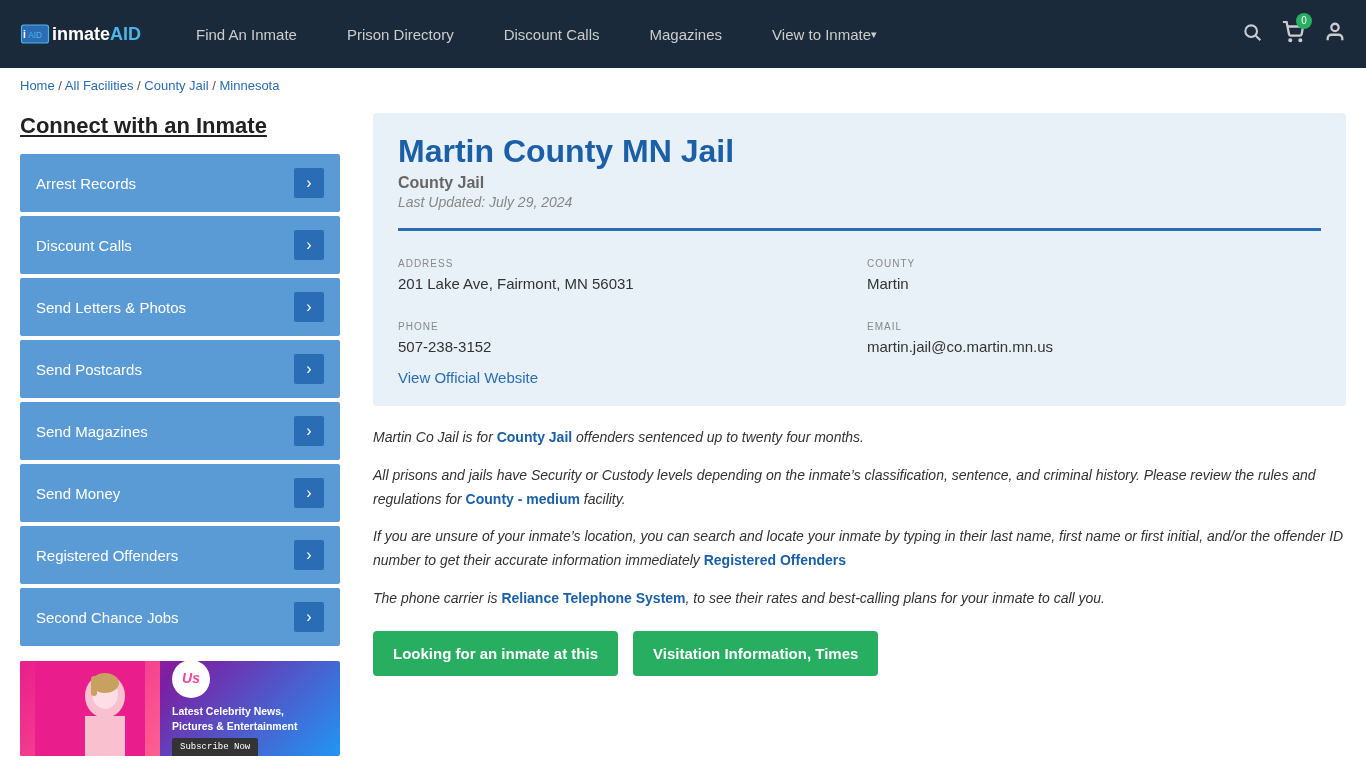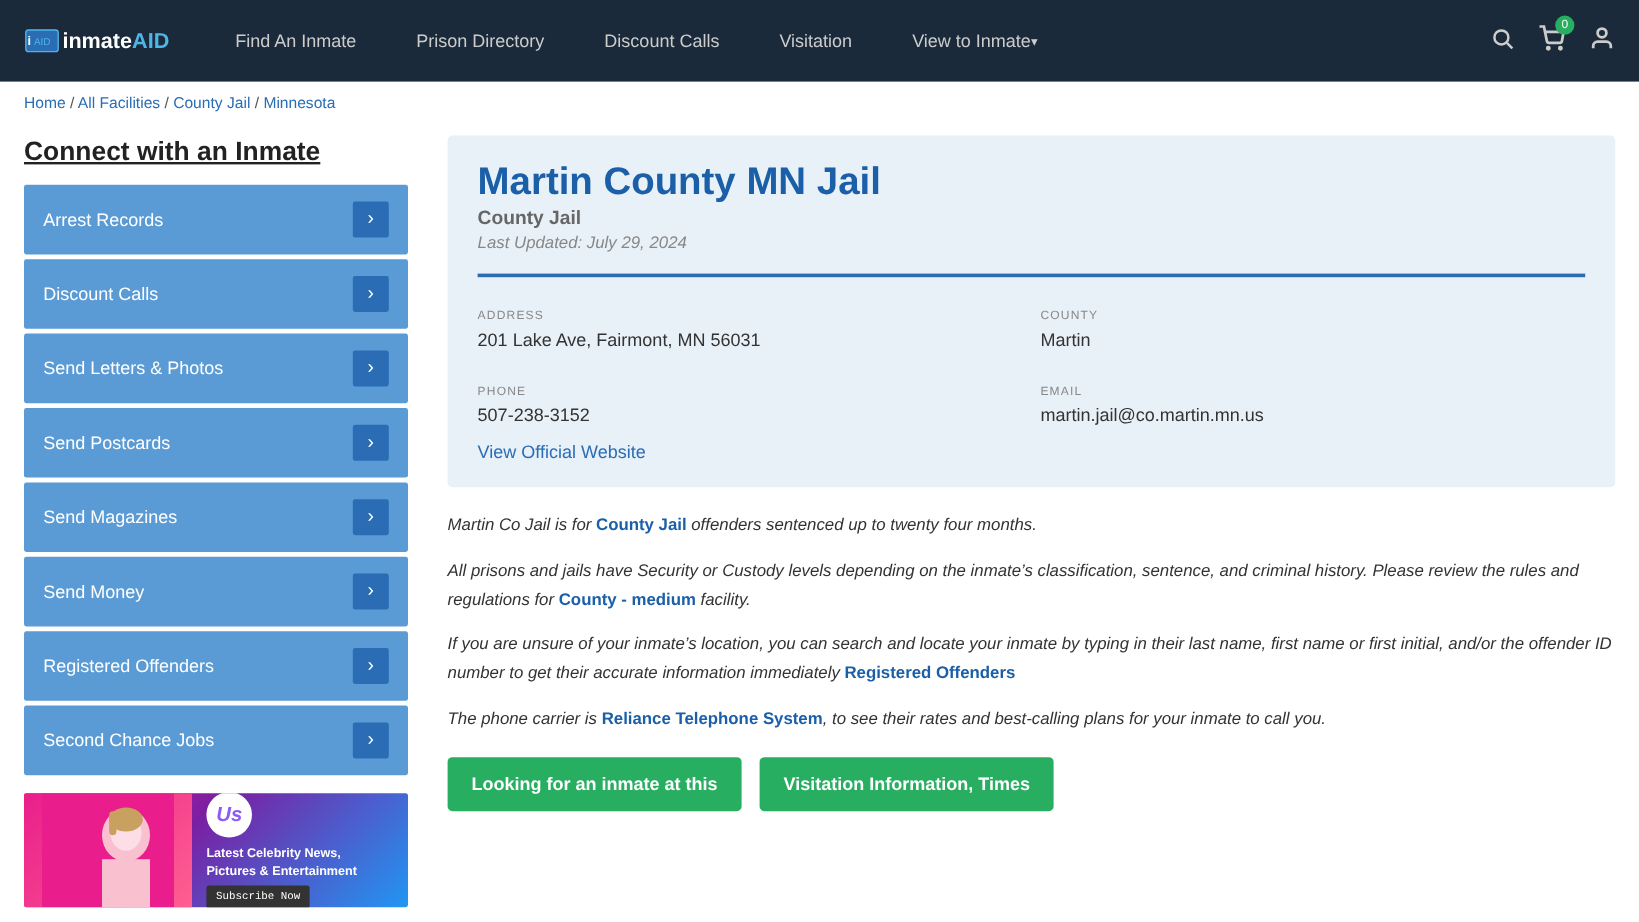--- a/index.html
+++ b/index.html
@@ -281,21 +281,21 @@
       <text x="4" y="19" font-size="14" font-family="Arial" font-weight="bold" fill="white">i</text>
       <text x="11" y="19" font-size="11" font-family="Arial" fill="#4db6e8">AID</text>
     </svg>
     <span class="logo-inmate" style="color:#fff;font-size:18px;font-weight:bold;">inmate</span>
       <span class="logo-aid" style="color:#4db6e8;font-size:18px;font-weight:bold;">AID</span>
   </div>
   <nav class="nav">
     <div class="nav-item">Find An Inmate</div>
     <div class="nav-item">Prison Directory</div>
     <div class="nav-item">Discount Calls</div>
-    <div class="nav-item">Visitation</div>
+    <div class="nav-item">Magazines</div>
     <div class="nav-item has-dropdown">View to Inmate</div>
   </nav>
   <div class="header-icons">
     <div class="header-icon">
       <svg width="20" height="20" viewBox="0 0 24 24" fill="none" stroke="#ccc" stroke-width="2.5">
         <circle cx="11" cy="11" r="7"></circle>
         <line x1="16.5" y1="16.5" x2="22" y2="22"></line>
       </svg>
     </div>
     <div class="header-icon" style="position:relative;">
@@ -371,21 +371,21 @@
           <rect width="110" height="95" fill="#e91e8c"></rect>
           <ellipse cx="70" cy="35" rx="20" ry="22" fill="#f9c0d0"></ellipse>
           <rect x="50" y="55" width="40" height="40" fill="#f9c0d0"></rect>
           <ellipse cx="70" cy="33" rx="13" ry="15" fill="#fddde6"></ellipse>
 
           <ellipse cx="70" cy="22" rx="14" ry="10" fill="#c8a060"></ellipse>
           <rect x="56" y="15" width="6" height="20" rx="3" fill="#c8a060"></rect>
         </svg>
       </div>
       <div class="ad-text-area">
-        <div style="font-size:17px;font-weight:900;font-style:italic;color:#8b5cf6;background:#fff;width:38px;height:38px;border-radius:50%;display:flex;align-items:center;justify-content:center;margin-bottom:6px;">Us</div>
+        <div style="font-size:14px;font-weight:900;font-style:italic;color:#ec4899;background:#fff;width:38px;height:38px;border-radius:50%;display:flex;align-items:center;justify-content:center;margin-bottom:6px;">Us</div>
         <div style="font-size:10.5px;color:#fff;font-weight:bold;line-height:1.4;">Latest Celebrity News, Pictures &amp; Entertainment</div>
         <div class="ad-subscribe-btn">Subscribe Now</div>
       </div>
     </div>
   </aside>
 
   <main class="content-area">
 
     <div class="facility-card">
       <h1 class="facility-name">Martin County MN Jail</h1>

